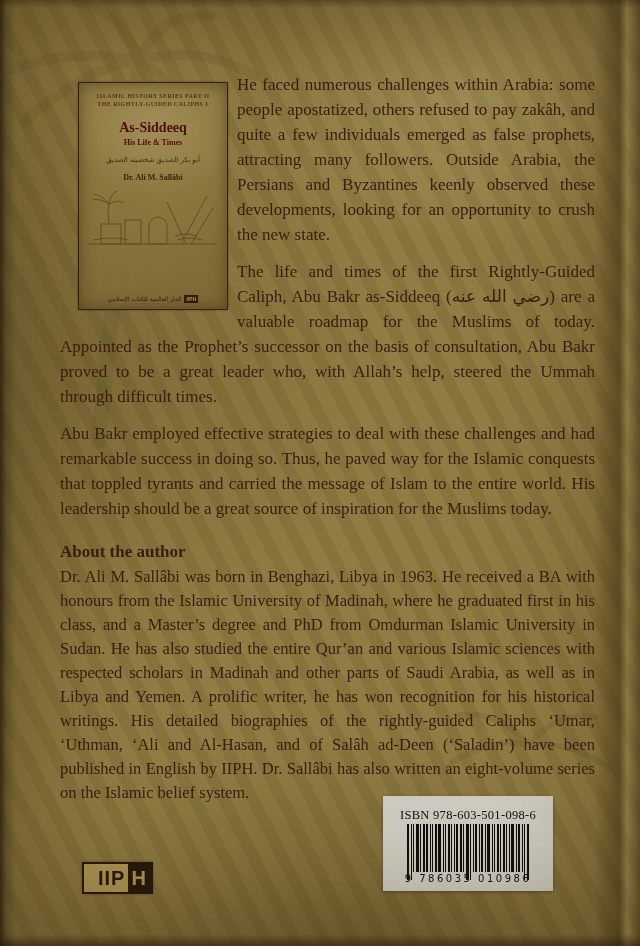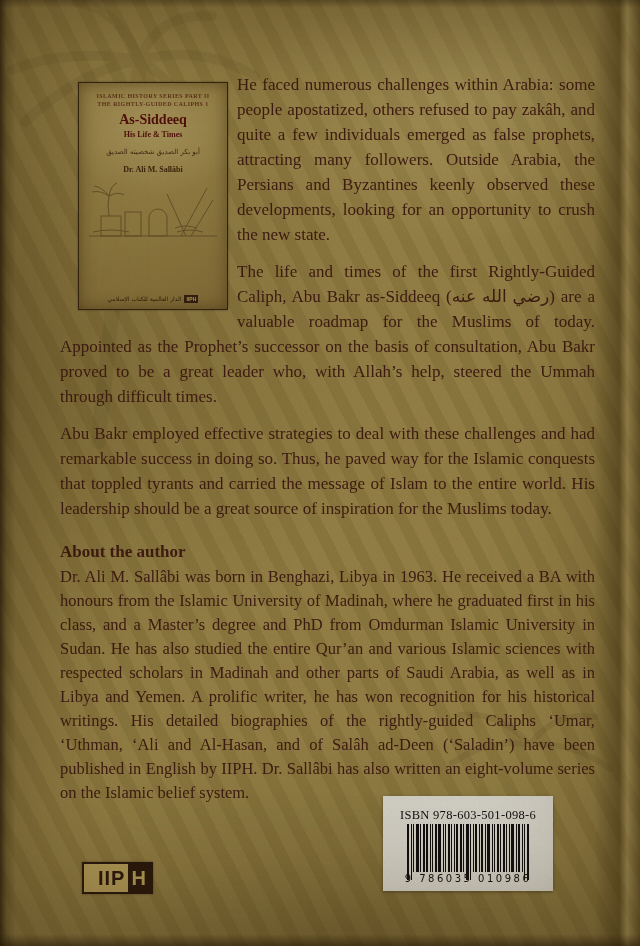--- a/index.html
+++ b/index.html
@@ -36,21 +36,21 @@
     float:left;width:148px;height:226px;margin:10px 9px 12px 18px;
     border:1px solid #3d2b12;box-sizing:content-box;
     background:
       radial-gradient(ellipse 120px 90px at 50% 20%, rgba(255,238,180,.25), transparent 75%),
       linear-gradient(160deg, #b39a55, #a28a49 60%, #93793e);
     box-shadow:inset 0 0 16px rgba(58,40,10,.5), 0 0 2px rgba(30,20,5,.4);
     text-align:center;color:#5e120d;position:relative;
   }
   .t-series{margin-top:9px;font-size:6px;line-height:8px;letter-spacing:.4px;font-weight:bold;color:#6b3b1d;font-family:"Liberation Serif",serif;}
   .t-title{margin-top:12px;font-size:23px;line-height:24px;font-weight:bold;letter-spacing:.5px;color:#5e120d;text-shadow:0 0 1px rgba(60,10,5,.4);}
-  .t-sub{margin-top:4px;font-size:14px;line-height:15px;font-weight:bold;color:#5e120d;}
+  .t-sub{margin-top:12px;font-size:14px;line-height:15px;font-weight:bold;color:#5e120d;}
   .t-tag{margin-top:3px;font-size:8px;line-height:10px;font-weight:bold;color:#5e120d;}
   .t-ar{margin-top:8px;font-size:7px;line-height:9px;color:#4a3214;font-family:"DejaVu Sans",sans-serif;}
   .t-author{margin-top:8px;font-size:8px;line-height:10px;font-weight:bold;color:#46290f;}
   .t-illus{display:block;margin:5px auto 0;opacity:.65;}
   .t-pub{position:absolute;left:0;right:0;bottom:6px;display:flex;align-items:center;justify-content:center;gap:3px;}
   .t-pub-ar{font-size:6px;line-height:8px;color:#3c2810;font-family:"DejaVu Sans",sans-serif;}
   .t-mini{display:inline-block;width:14px;height:8px;background:#3a2310;color:#c9ae63;font-family:"Liberation Sans",sans-serif;font-weight:bold;font-size:5px;line-height:8px;text-align:center;}
 
   
   .iiph-logo{

